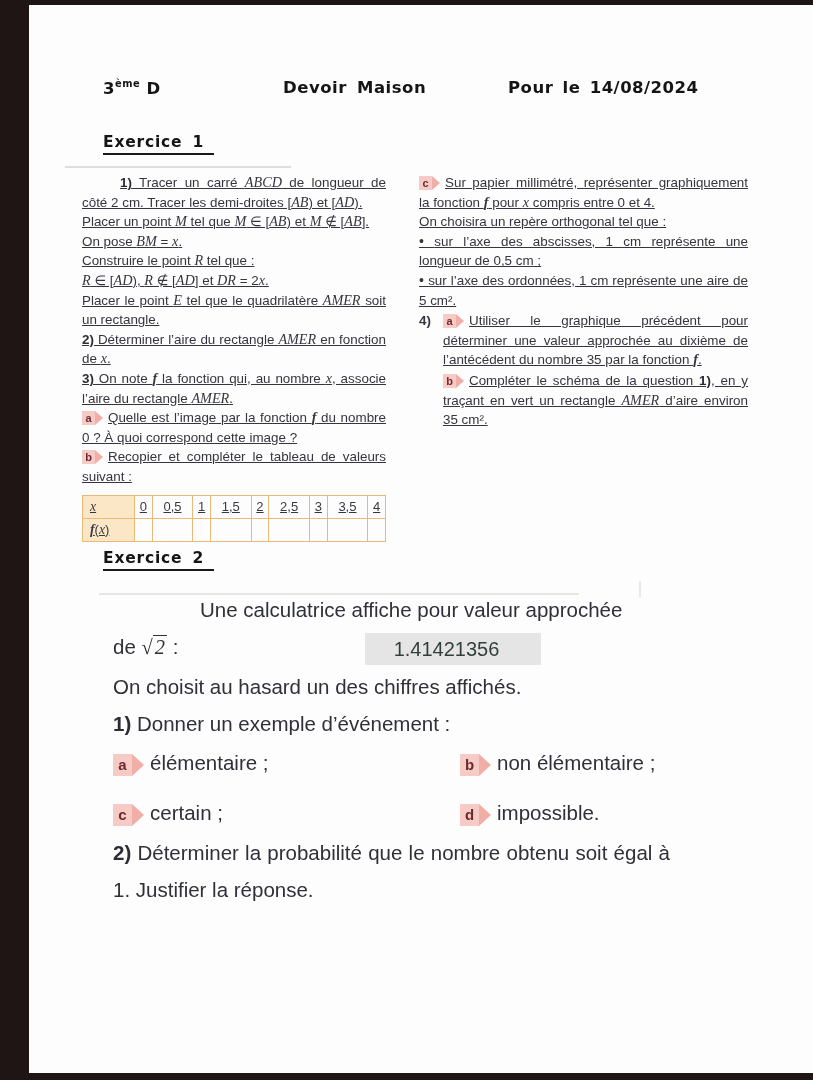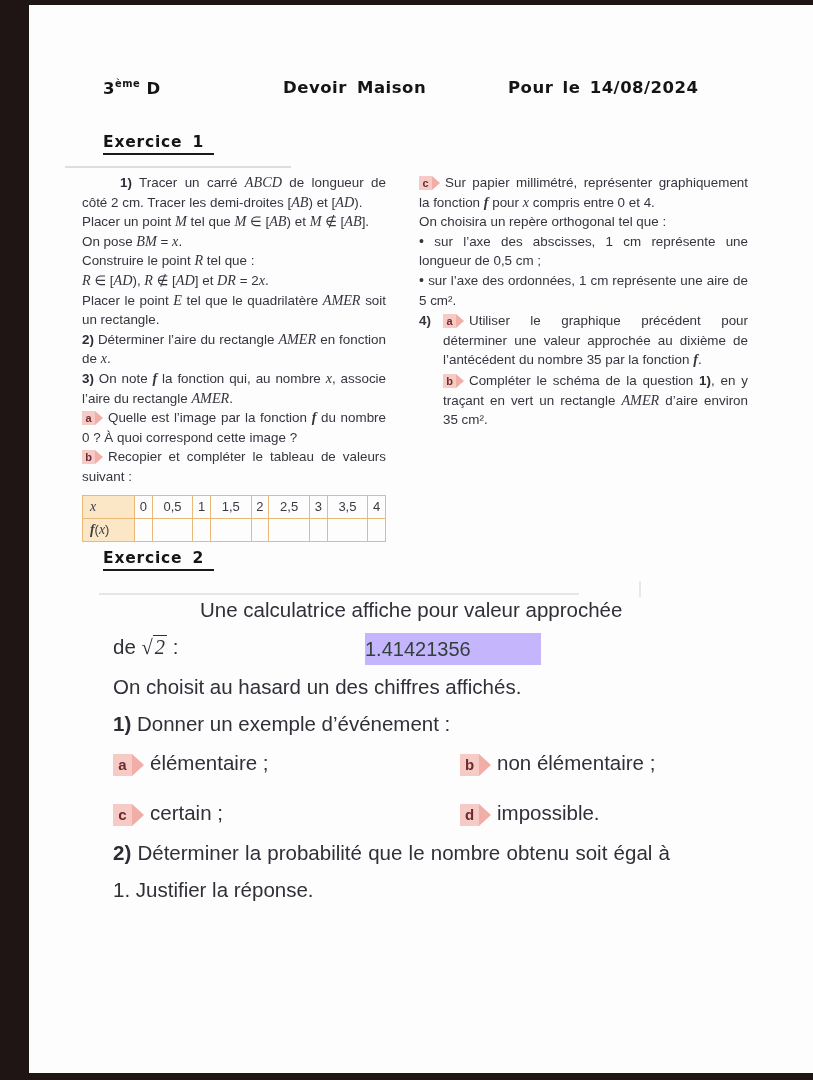--- a/index.html
+++ b/index.html
@@ -23,21 +23,21 @@
   .ex-head{
     position:absolute;font-family:"DejaVu Sans",sans-serif;font-weight:bold;
     font-size:15.5px;color:#151515;letter-spacing:.8px;word-spacing:4px;
     border-bottom:2px solid #1a1a1a;padding:0 10px 2px 0;
   }
   #ex1-head{left:74px;top:128px;}
   #ex2-head{left:74px;top:544px;}
 
   
   .cols{position:absolute;left:53px;top:168px;width:666px;display:flex;gap:33px;}
-  .col{font-size:13.4px;line-height:19.6px;text-align:justify;color:#35353f;}
+  .col{font-size:13.4px;line-height:19.6px;text-align:justify;color:#35353f;text-decoration:underline;}
   .col-left{width:304px;}
   .col-right{width:329px;}
   .col p{margin:0;}
   .qnum{font-weight:bold;color:#2c2c35;}
   i{font-family:"Liberation Serif", serif;font-size:1.06em;}
   .indent1{text-indent:38px;}
   .centerline{text-align:left;}
   .bullet::before{content:"\2022\00a0 ";font-size:1.05em;}
 
   
@@ -64,22 +64,22 @@
   
   .ex2{position:absolute;left:84px;top:586px;width:557px;
        font-size:20.5px;line-height:37px;color:#2f3038;}
   .ex2 p{margin:0;}
   .ex2 .indent2{text-indent:87px;text-align:justify;}
   .sqrt-line{position:relative;height:40px;}
   .sqrt{font-family:"Liberation Serif",serif;}
   .rad{border-top:1.6px solid #2f3038;padding:0 2px;font-style:italic;}
   .calc-box{
     position:absolute;left:252px;top:5px;width:176px;height:32px;
-    background:#c4b5fd;color:#33403a;font-size:20px;line-height:32px;
-    text-align:left;padding-right:13px;box-sizing:border-box;
+    background:#e5e5e5;color:#33403a;font-size:20px;line-height:32px;
+    text-align:center;padding-right:13px;box-sizing:border-box;
   }
   .ev-grid{display:grid;grid-template-columns:347px auto;row-gap:13px;margin:2px 0 3px 0;}
   .ev{white-space:nowrap;}
   .ex2 .just{text-align:justify;}
 
   
   .scan{position:absolute;background:#dedede;}
   #scan1{left:36px;top:161px;width:226px;height:2px;}
   #scan2{left:70px;top:588px;width:480px;height:2px;background:#e6e6e6;}
   #scan3{left:610px;top:576px;width:2px;height:16px;background:#e8e8e8;}

